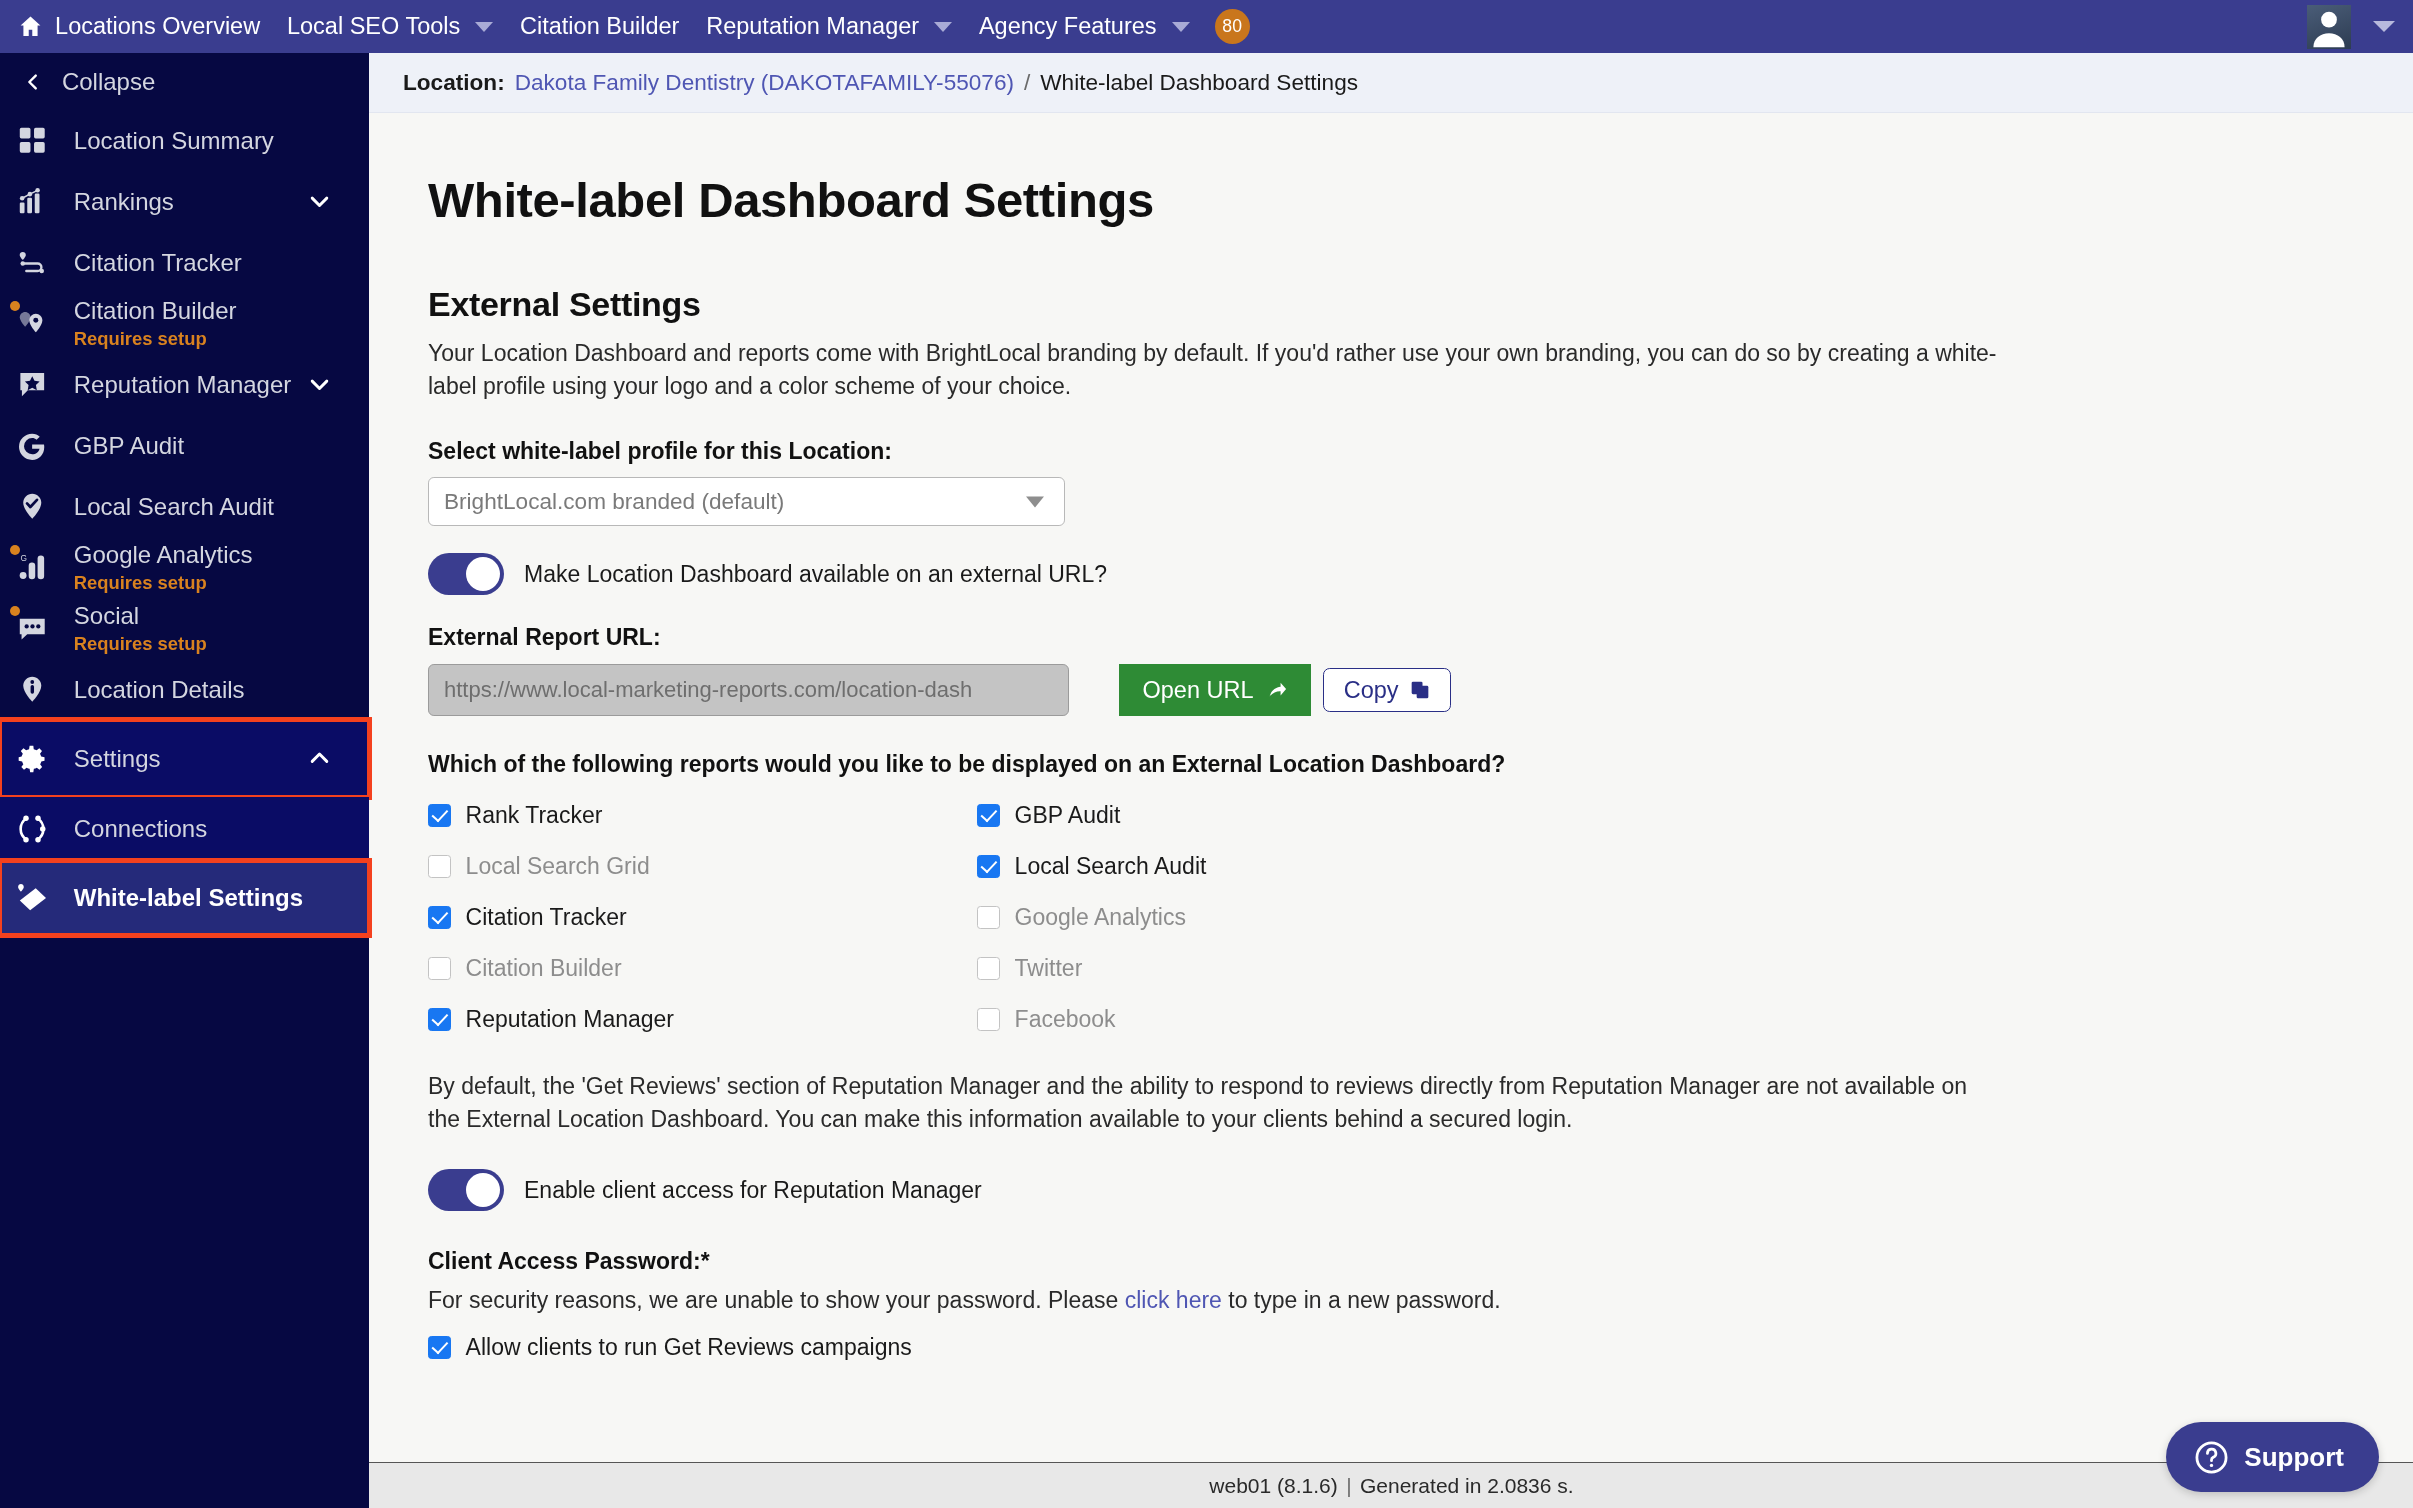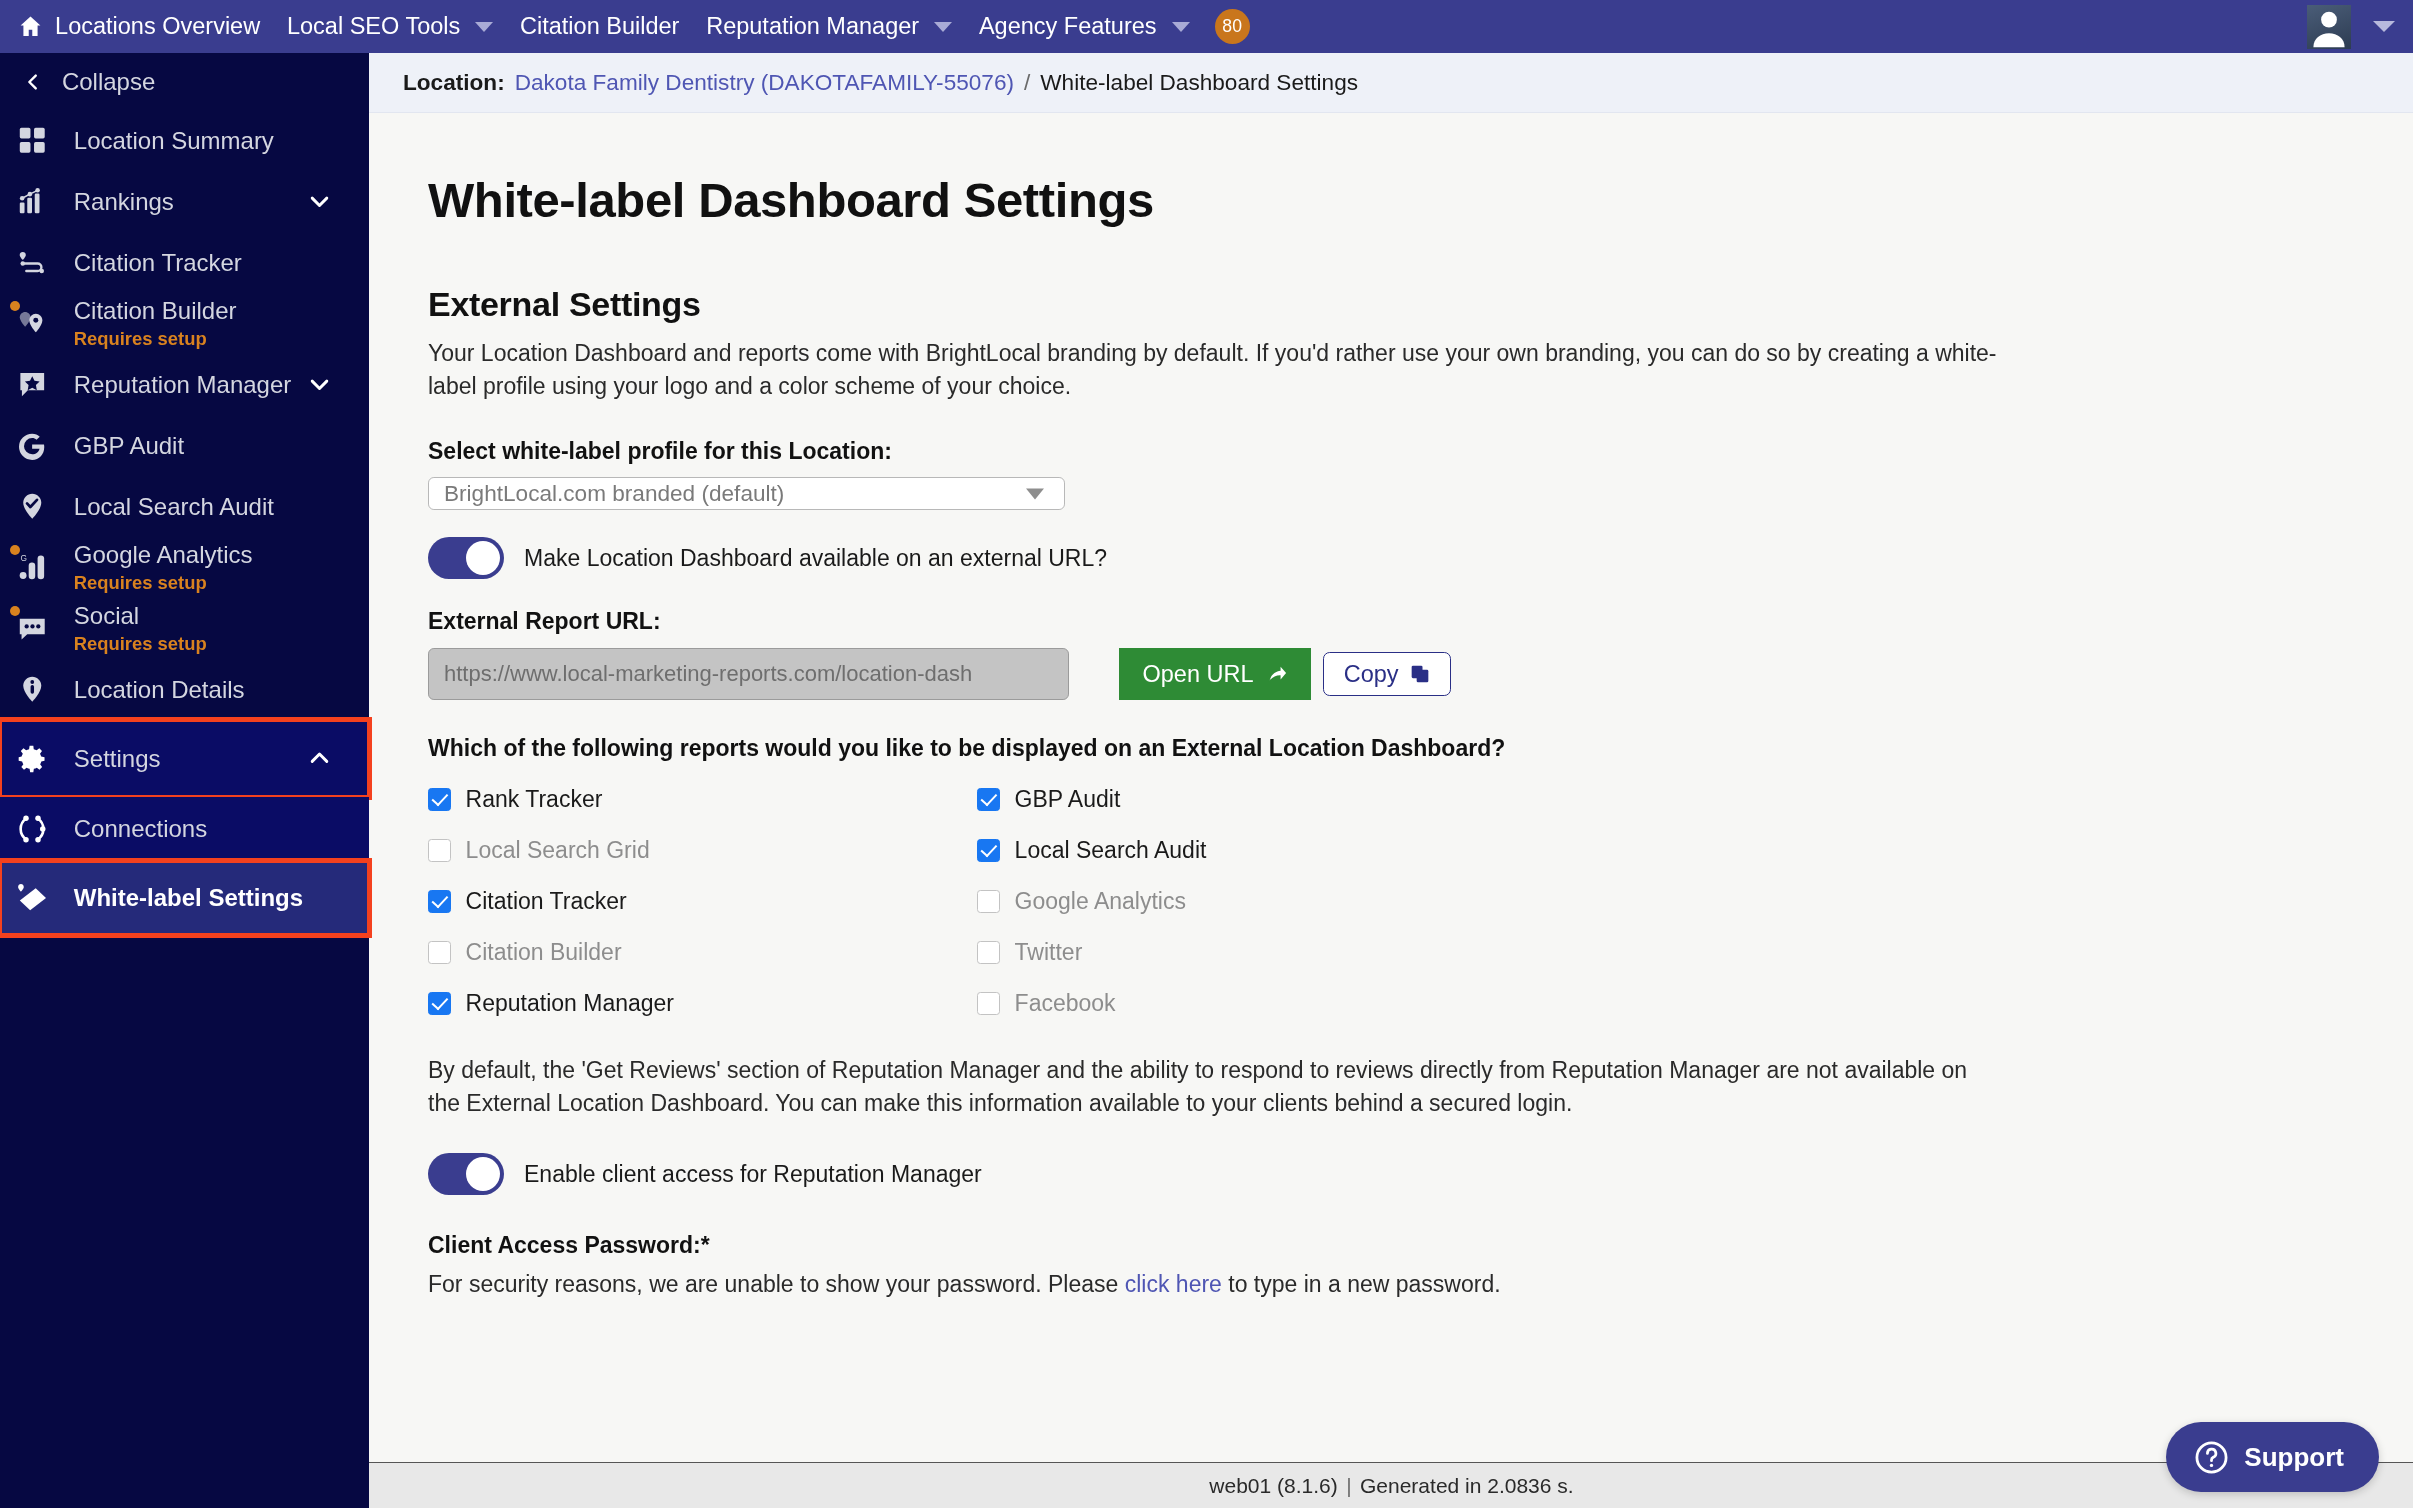--- a/index.html
+++ b/index.html
@@ -180,21 +180,21 @@
     line-height: 1.42;
     margin-top: 13.4px;
     max-width: 1571px;
   }
   .field-label {
     font-size: 23px; font-weight: bold; color: #111111;
     margin-top: 35px;
   }
   .select-box {
     margin-top: 12.6px;
-    width: 637px; height: 33px;
+    width: 637px; height: 49px;
     background: #ffffff;
     border: 1.3px solid #b8b8b8;
     border-radius: 5.9px;
     display: flex; align-items: center;
     padding: 0 15px;
     cursor: pointer;
     position: relative;
   }
   .select-value { font-size: 22.6px; color: #7a7a7a; }
   .select-caret {
@@ -722,20 +722,24 @@
     <div class="toggle">
       <span class="knob"></span>
     </div>
     <span class="toggle-label">Enable client access for Reputation Manager</span>
   </div>
 
   <div class="pw-label">Client Access Password:*</div>
 
   <div class="pw-text"><span>For security reasons, we are unable to show your password. Please </span><span class="pw-link">click here</span><span> to type in a new password.</span></div>
 
+  <div class="last-cb">
+    <span class="cb-box checked"></span>
+    <span class="cb-label">Allow clients to run Get Reviews campaigns</span>
+  </div>
 
 </div>
 
 <div class="support-btn">
   <span class="support-icon">
     <svg width="35" height="35" viewBox="0 0 24 24" fill="none" stroke="#ffffff" stroke-width="1.9">
       <circle cx="12" cy="12" r="10"></circle>
       <path d="M9.2 9.2a2.9 2.9 0 1 1 3.9 2.7c-.7.3-1.1 1-1.1 1.8v.5" stroke-linecap="round"></path>
       <circle cx="12" cy="17.4" r="1.15" fill="#ffffff" stroke="none"></circle>
     </svg>

